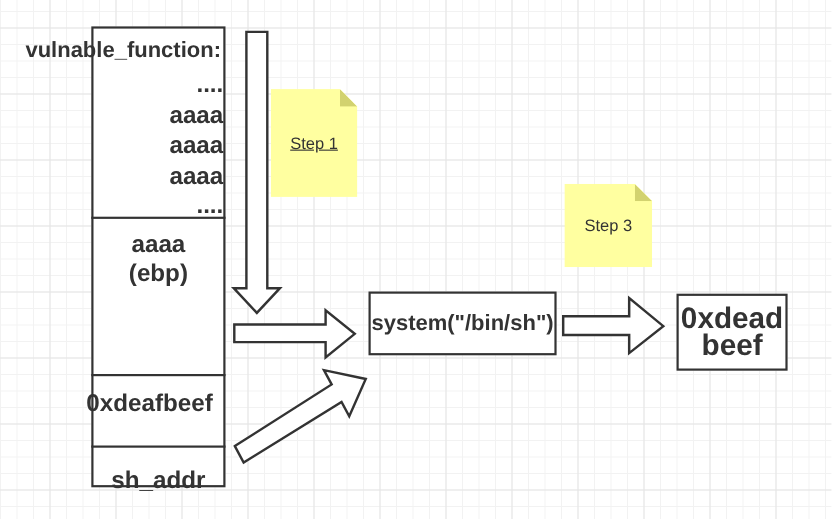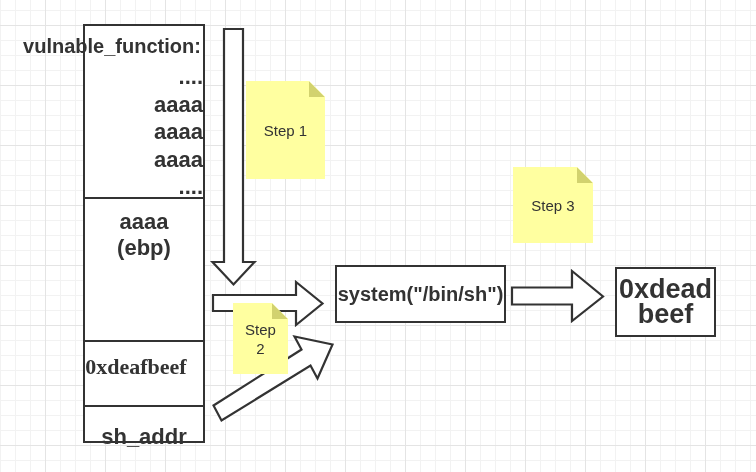--- a/index.html
+++ b/index.html
@@ -39,21 +39,21 @@
   }
   .sec-top{position:absolute;left:0;right:0;top:0;height:171px;text-align:right;}
   .stack-title{
     position:absolute;top:5px;left:50%;transform:translateX(-50%);
     margin-left:-32px;font-size:20px;line-height:30px;white-space:nowrap;
   }
   .frame-rows{position:absolute;top:37px;left:0;right:0;}
   .frame-rows div{font-size:22px;line-height:27.6px;}
   .sec-ebp{top:170.5px;height:75px;}
   .sec-system{top:245.5px;height:68px;}
-  .sec-deaf{top:313.5px;height:52px;font-family:Liberation Serif, serif;}
+  .sec-deaf{top:313.5px;height:52px;}
   .sec-sh{top:365.5px;height:63px;margin-top:13px;}
   .shift-left{position:relative;left:-8px;}
   
   .box{
     position:absolute;background:var(--shape_fill);
     border:2.5px solid var(--shape_border);
     display:flex;flex-direction:column;align-items:center;justify-content:center;
     font-weight:bold;text-align:center;white-space:nowrap;
   }
   .system-box{left:335px;top:265px;width:171px;height:58px;font-size:20px;}
@@ -70,21 +70,21 @@
     position:absolute;background:var(--note_fill);
     clip-path:polygon(0 0, calc(100% - 16px) 0, 100% 16px, 100% 100%, 0 100%);
     display:flex;flex-direction:column;align-items:center;justify-content:center;
     font-size:15px;line-height:19px;color:var(--text_color);text-align:center;
   }
   .note .fold{
     position:absolute;top:0;right:0;width:16px;height:16px;
     background:var(--note_fold);
     clip-path:polygon(0 0, 100% 100%, 0 100%);
   }
-  .note1{left:246px;top:81px;width:79px;height:98px;}
+  .note1{left:246px;top:81px;width:79px;height:98px;text-decoration:underline;}
   .note2{left:233px;top:303px;width:55px;height:71px;}
   .note3{left:513px;top:167px;width:80px;height:76px;}
 </style>
 </head>
 <body>
 
 <div class="canvas">
 
   <div class="stack-box">
     <div class="sec-top">
@@ -122,23 +122,18 @@
     <polygon points="224,29 243,29 243,262 254.5,262 233.5,284.5 212.5,262 224,262"></polygon>
     <polygon points="213,295 296,295 296,282 322.5,303.5 296,325 296,311 213,311"></polygon>
     <polygon points="213.5,405.5 301.5,349.5 294.5,336.5 332.5,344.5 317.5,378.5 310.5,365.5 221.5,420.5"></polygon>
     <polygon points="512,287.5 572,287.5 572,271 603,296.5 572,321 572,304.5 512,304.5"></polygon>
   </svg>
 
   <div class="note note1">
     <div>Step 1</div>
     <div class="fold"></div>
   </div>
-  <div class="note note2">
-    <div>Step</div>
-    <div>2</div>
-    <div class="fold"></div>
-  </div>
   <div class="note note3">
     <div>Step 3</div>
     <div class="fold"></div>
   </div>
 
 </div>
 
 </body></html>

